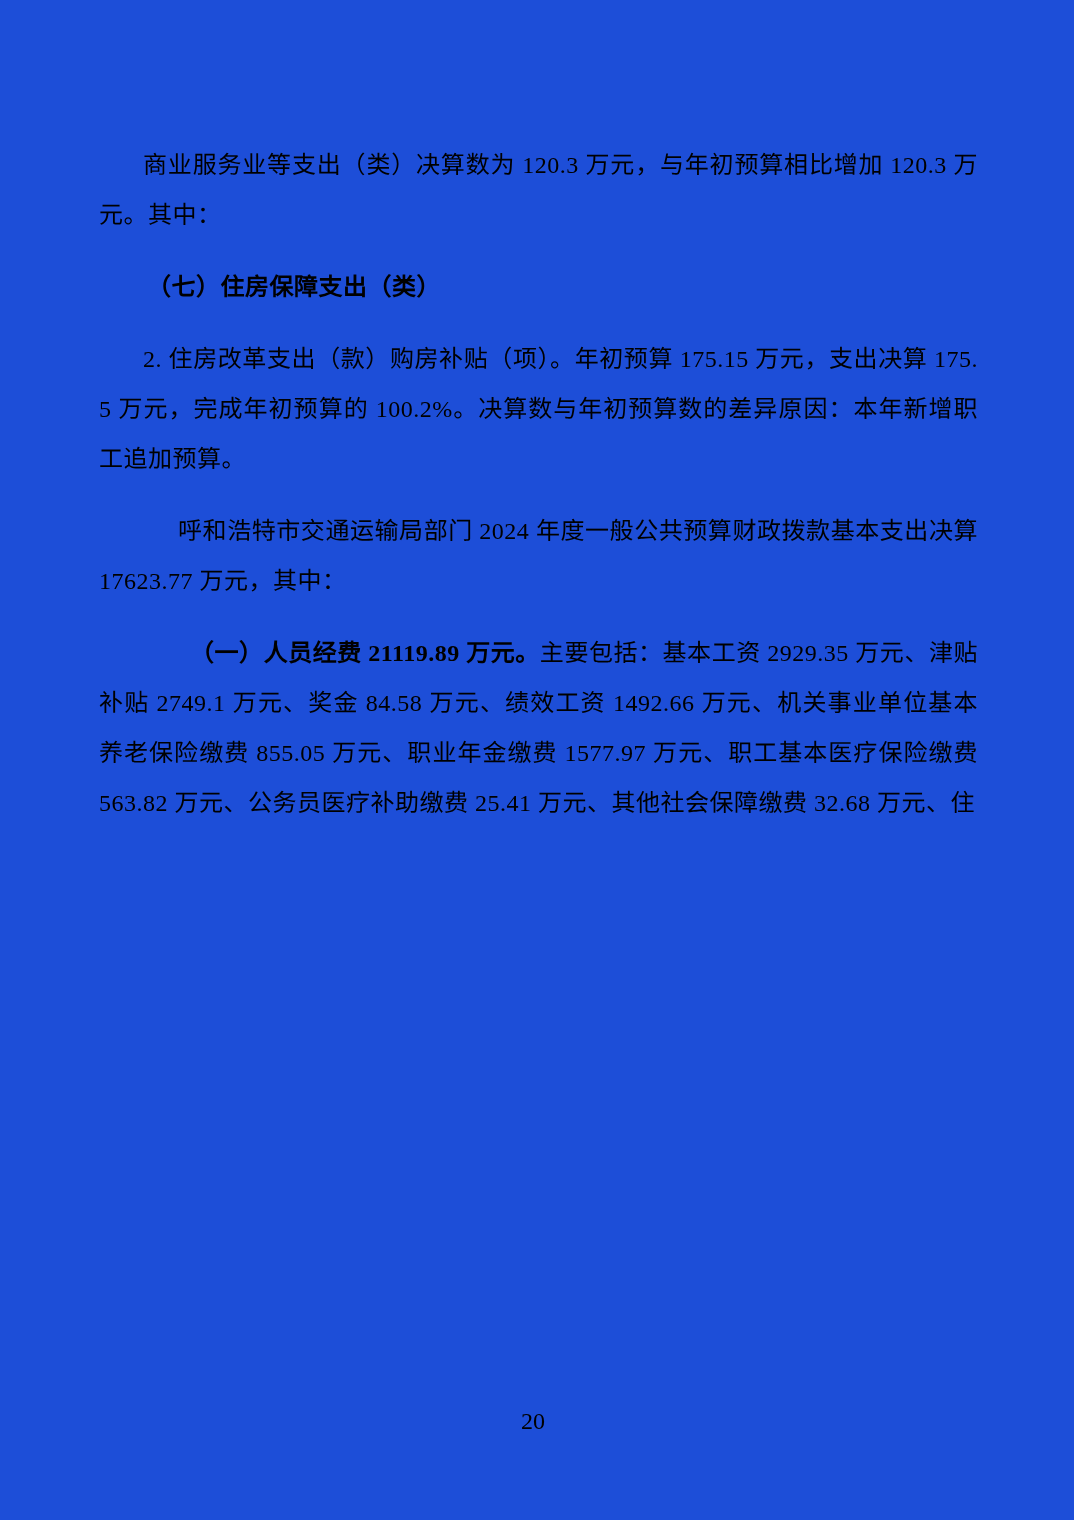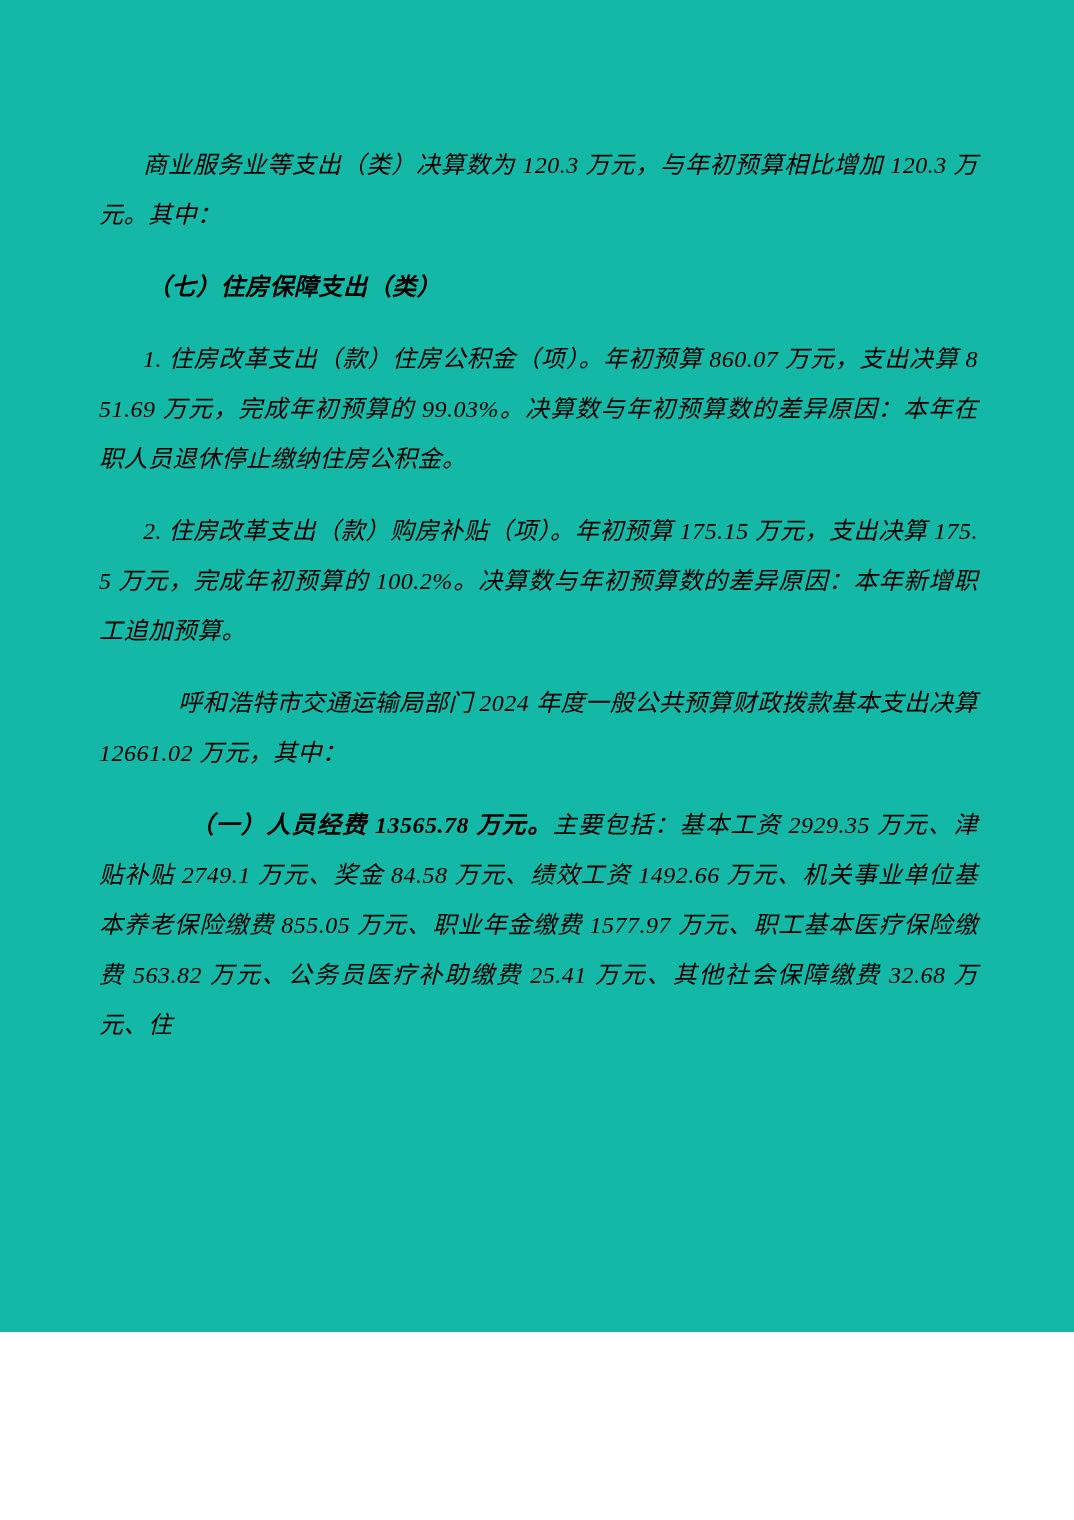--- a/index.html
+++ b/index.html
@@ -3,26 +3,25 @@
 <meta charset="utf-8">
 <style>
   html, body {
     margin: 0;
     padding: 0;
     background: #ffffff;
   }
   .page {
     position: relative;
     width: 1074px;
-    height: 1332px;
-    background: #14b8a6;
+    height: 1520px;
+    background: #1d4ed8;
     color: #000000;
     font-family: "Liberation Serif", "DejaVu Serif", serif;
     overflow: hidden;
-    font-style: italic;
   }
   .content {
     position: absolute;
     left: 99px;
     right: 96px;
     top: 140px;
   }
   .para {
     margin: 0 0 22px 0;
     font-size: 24px;
@@ -46,34 +45,33 @@
   }
   .run { font-weight: inherit; }
   .run.bold { font-weight: 700; }
 
   .footer {
     position: absolute;
     left: 0;
     right: 8px;
     top: 1406px;
     text-align: center;
-    font-size: 20px;
+    font-size: 24px;
     line-height: 30px;
     font-family: "Liberation Serif", "DejaVu Serif", serif;
     color: #000000;
   }
 </style>
 </head>
 <body>
 
 <div class="page">
   <main class="content">
       <p class="para body"><span class="run">商业服务业等支出（类）决算数为 120.3 万元，与年初预算相比增加 120.3 万元。其中：</span></p>
       <p class="para heading-sub"><span class="run bold">（七）住房保障支出（类）</span></p>
-      <p class="para body"><span class="run">1. 住房改革支出（款）住房公积金（项）。年初预算 860.07 万元，支出决算 851.69 万元，完成年初预算的 99.03%。决算数与年初预算数的差异原因：本年在职人员退休停止缴纳住房公积金。</span></p>
       <p class="para body"><span class="run">2. 住房改革支出（款）购房补贴（项）。年初预算 175.15 万元，支出决算 175.5 万元，完成年初预算的 100.2%。决算数与年初预算数的差异原因：本年新增职工追加预算。</span></p>
-      <p class="para body-lead"><span class="run">呼和浩特市交通运输局部门 2024 年度一般公共预算财政拨款基本支出决算 12661.02 万元，其中：</span></p>
-      <p class="para body-item"><span class="run bold">（一）人员经费 13565.78 万元。</span><span class="run">主要包括：基本工资 2929.35 万元、津贴补贴 2749.1 万元、奖金 84.58 万元、绩效工资 1492.66 万元、机关事业单位基本养老保险缴费 855.05 万元、职业年金缴费 1577.97 万元、职工基本医疗保险缴费 563.82 万元、公务员医疗补助缴费 25.41 万元、其他社会保障缴费 32.68 万元、住</span></p>
+      <p class="para body-lead"><span class="run">呼和浩特市交通运输局部门 2024 年度一般公共预算财政拨款基本支出决算 17623.77 万元，其中：</span></p>
+      <p class="para body-item"><span class="run bold">（一）人员经费 21119.89 万元。</span><span class="run">主要包括：基本工资 2929.35 万元、津贴补贴 2749.1 万元、奖金 84.58 万元、绩效工资 1492.66 万元、机关事业单位基本养老保险缴费 855.05 万元、职业年金缴费 1577.97 万元、职工基本医疗保险缴费 563.82 万元、公务员医疗补助缴费 25.41 万元、其他社会保障缴费 32.68 万元、住</span></p>
     </main>
   <footer class="footer">
     <span>20</span>
   </footer>
 </div>
 
 </body></html>

